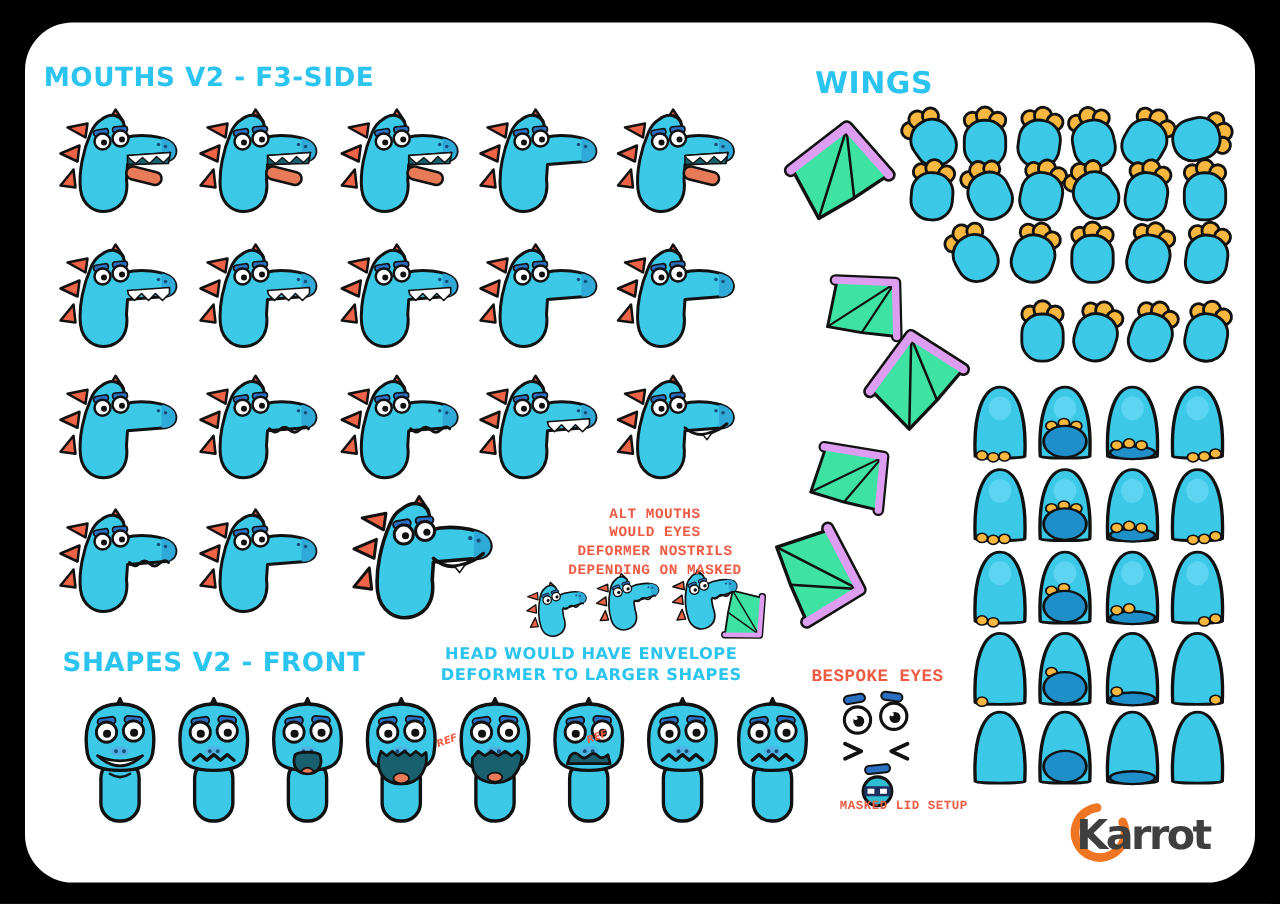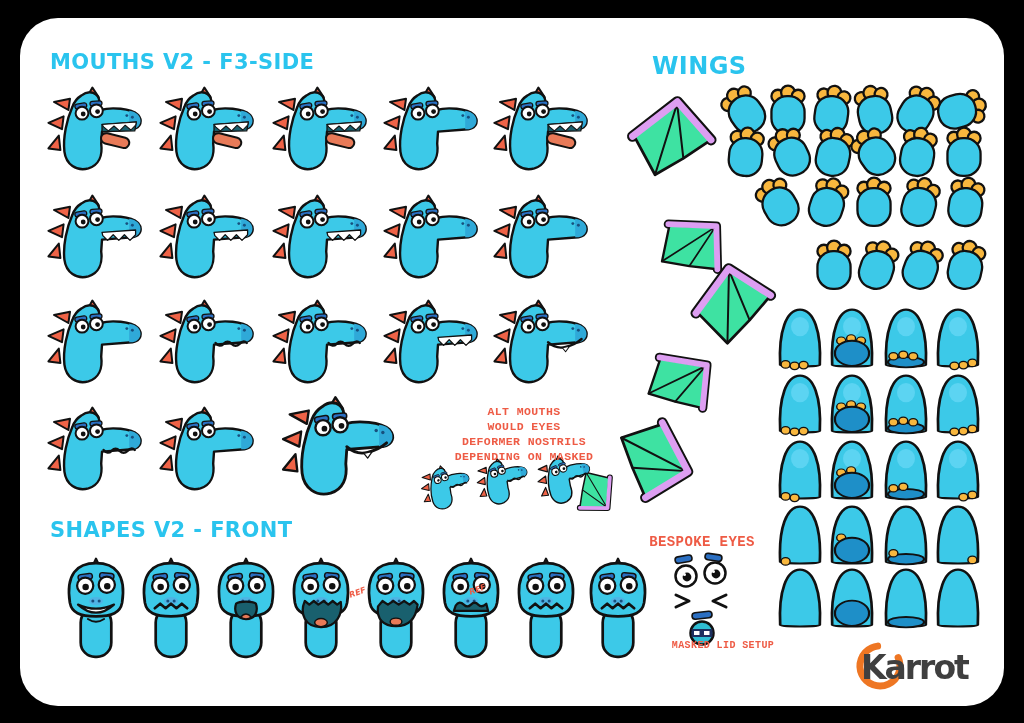--- a/index.html
+++ b/index.html
@@ -472,34 +472,36 @@
     <rect class="fw" x="694" y="631" width="5.5" height="4"></rect>
     <rect class="fw" x="704" y="631" width="5.5" height="4"></rect>
   </g>
 
   <g id="g-logo">
     <circle class="logo-ring" cx="880" cy="666" r="20" transform="rotate(-25 880 666)"></circle>
     <text class="logo-text" x="861" y="679">Karrot</text>
   </g>
 </svg>
 
-<div class="t t-cyan title-main" style="left:50px;top:50px;">MOUTHS V2 - F3-SIDE</div>
+<div class="t t-cyan title-main" style="left:35px;top:50px;">MOUTHS V2 - F3-SIDE</div>
 
 <div class="t t-cyan title-wings" style="left:652px;top:52px;">WINGS</div>
 
 <div class="t t-cyan title-main" style="left:50px;top:518px;">SHAPES V2 - FRONT</div>
 
 <div class="t t-red note-red" style="left:438px;top:404px;">
   <div>ALT MOUTHS</div>
   <div>WOULD EYES</div>
   <div>DEFORMER NOSTRILS</div>
   <div>DEPENDING ON MASKED</div>
 </div>
 
 <div class="t t-cyan note-cyan" style="left:350px;top:515px;">
+  <div>HEAD WOULD HAVE ENVELOPE</div>
+  <div>DEFORMER TO LARGER SHAPES</div>
 </div>
 
 <div class="t t-red lbl-small" style="left:646px;top:534px;width:112px;">BESPOKE EYES</div>
 
 <div class="t t-red lbl-small" style="left:660px;top:640px;width:126px;font-size:10px;">MASKED LID SETUP</div>
 
 <div class="ref" style="left:349px;top:588px;">REF</div>
 <div class="ref" style="left:469px;top:585px;">REF</div>
 
 </body></html>

